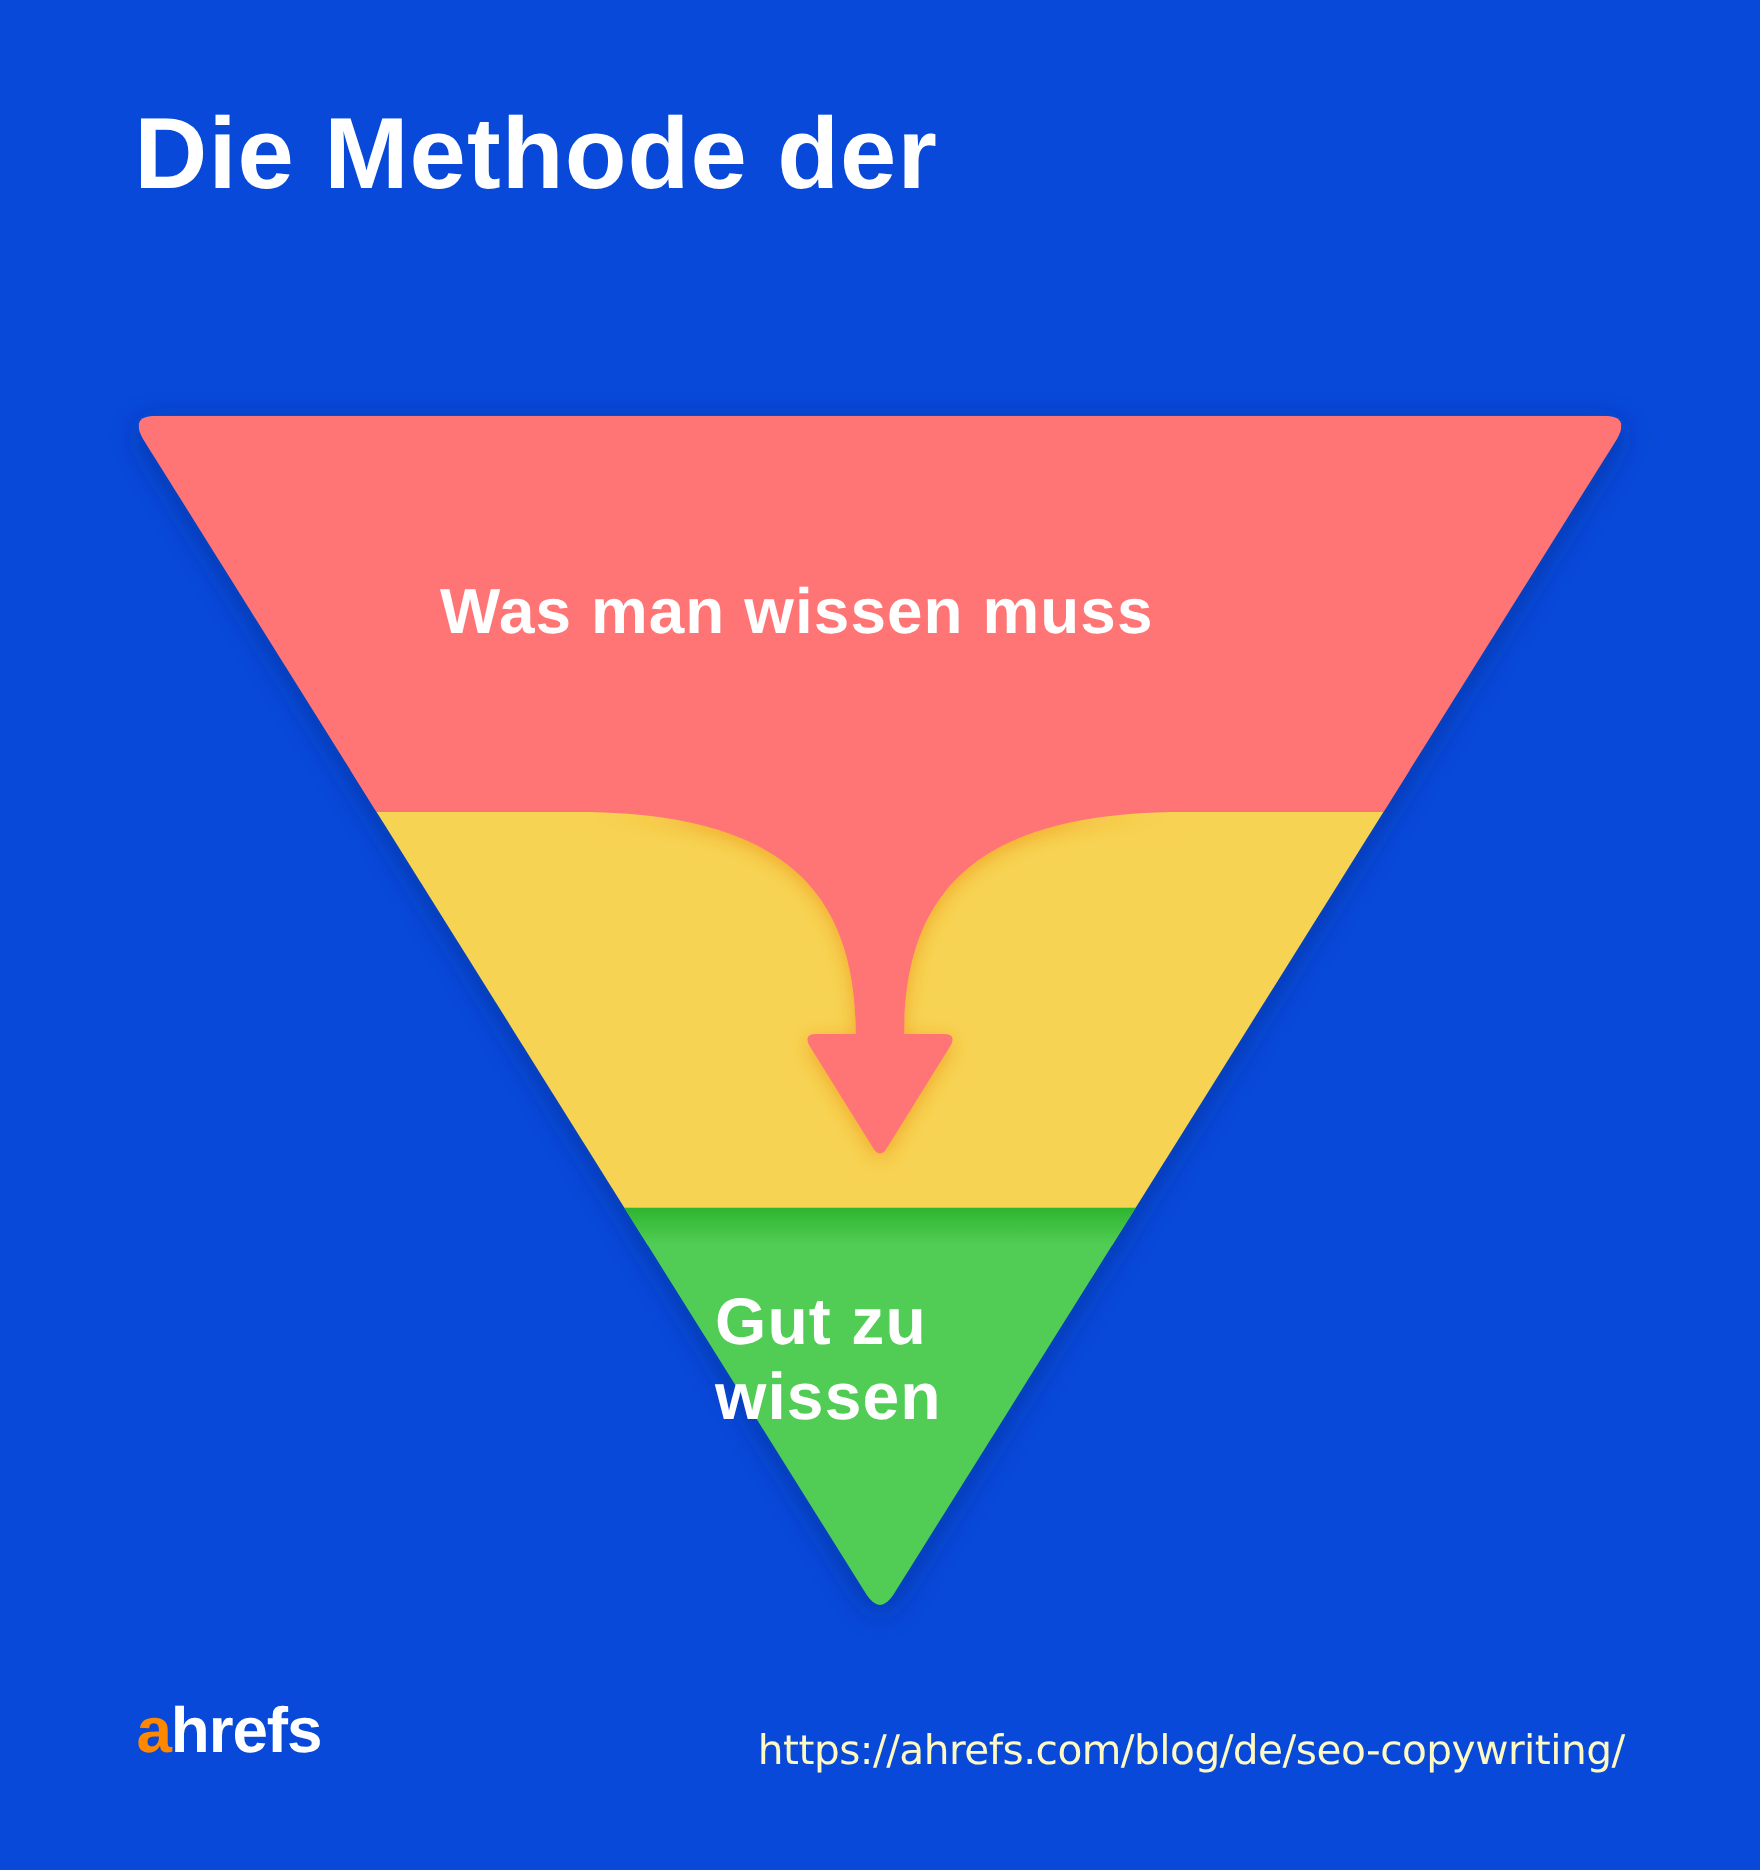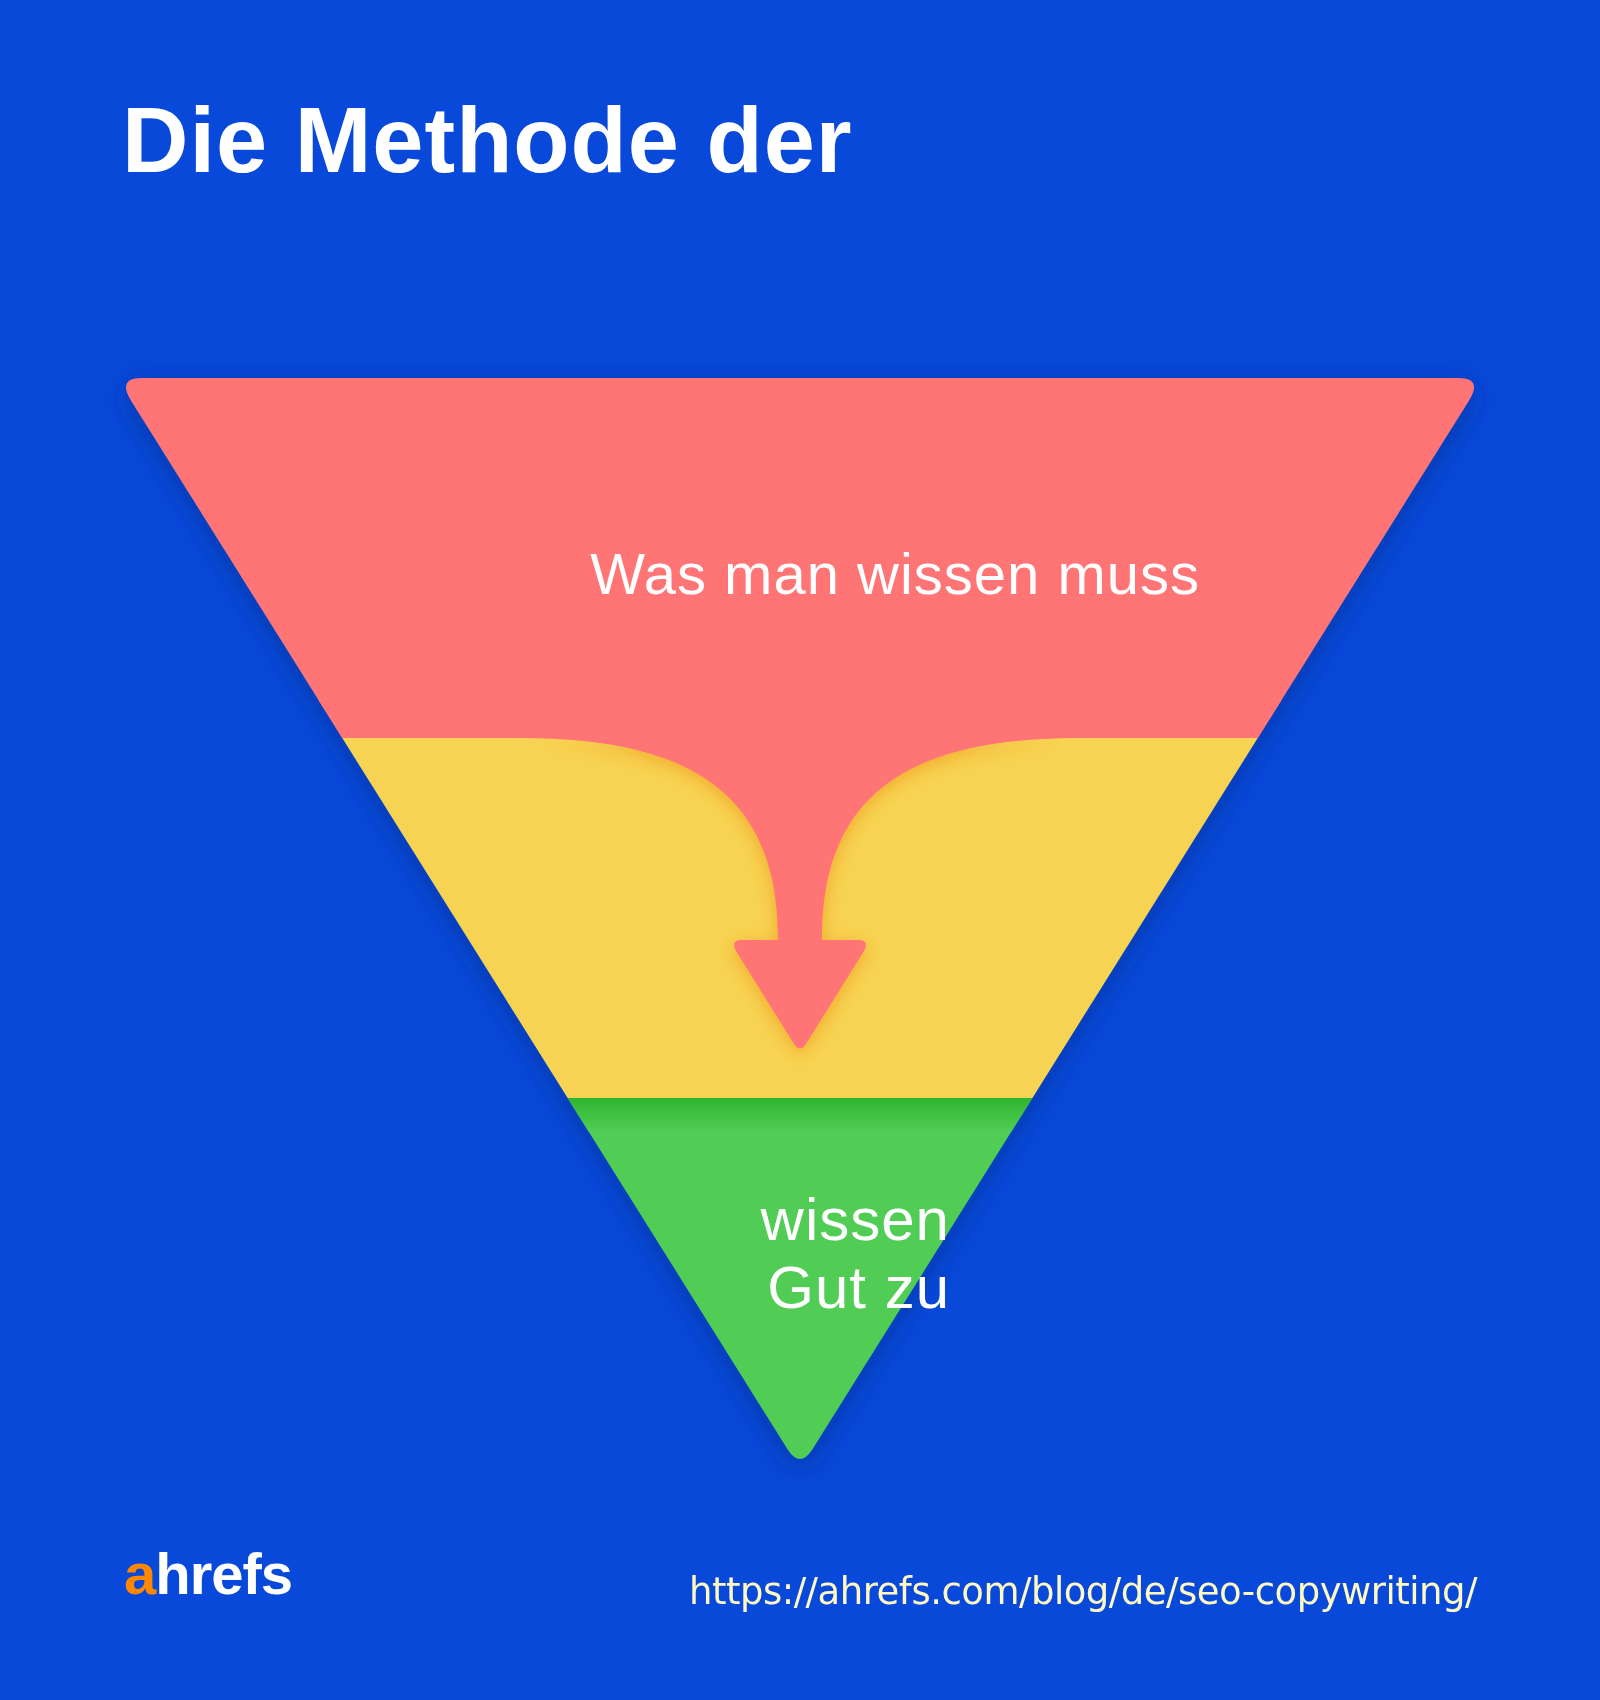--- a/index.html
+++ b/index.html
@@ -20,24 +20,23 @@
     line-height: 116px;
     letter-spacing: 1px;
   }
   .title span { display: block; }
   svg.pyramid {
     position: absolute; left: 0; top: 0;
   }
   .label {
     position: absolute;
     color: #ffffff;
-    font-weight: 400;
-    text-align: right;
+    font-weight: 700;
+    text-align: left;
     letter-spacing: 1px;
-    margin-top: 18px;
   }
   .label-top {
     left: 400px; width: 800px;
     top: 522px;
     font-size: 58px; line-height: 68px;
   }
   .label-bottom {
     left: 650px; width: 300px;
     top: 1168px;
     font-size: 60px; line-height: 68px;
@@ -109,21 +108,21 @@
         C 822 800, 900 738, 1080 738
         Z"></path>
     </g>
     <rect x="0" y="700" width="1600" height="38" fill="#FF7575"></rect>
   </g>
 </svg>
 
 <div class="label label-top">Was man wissen muss</div>
 
 <div class="label label-bottom">
+  <span>Gut zu</span>
   <span>wissen</span>
-  <span>Gut zu</span>
 </div>
 
 <div class="logo">
   <span class="a">a</span><span class="rest">hrefs</span>
 </div>
 
 <div class="url">https://ahrefs.com/blog/de/seo-copywriting/</div>
 
 </body></html>

